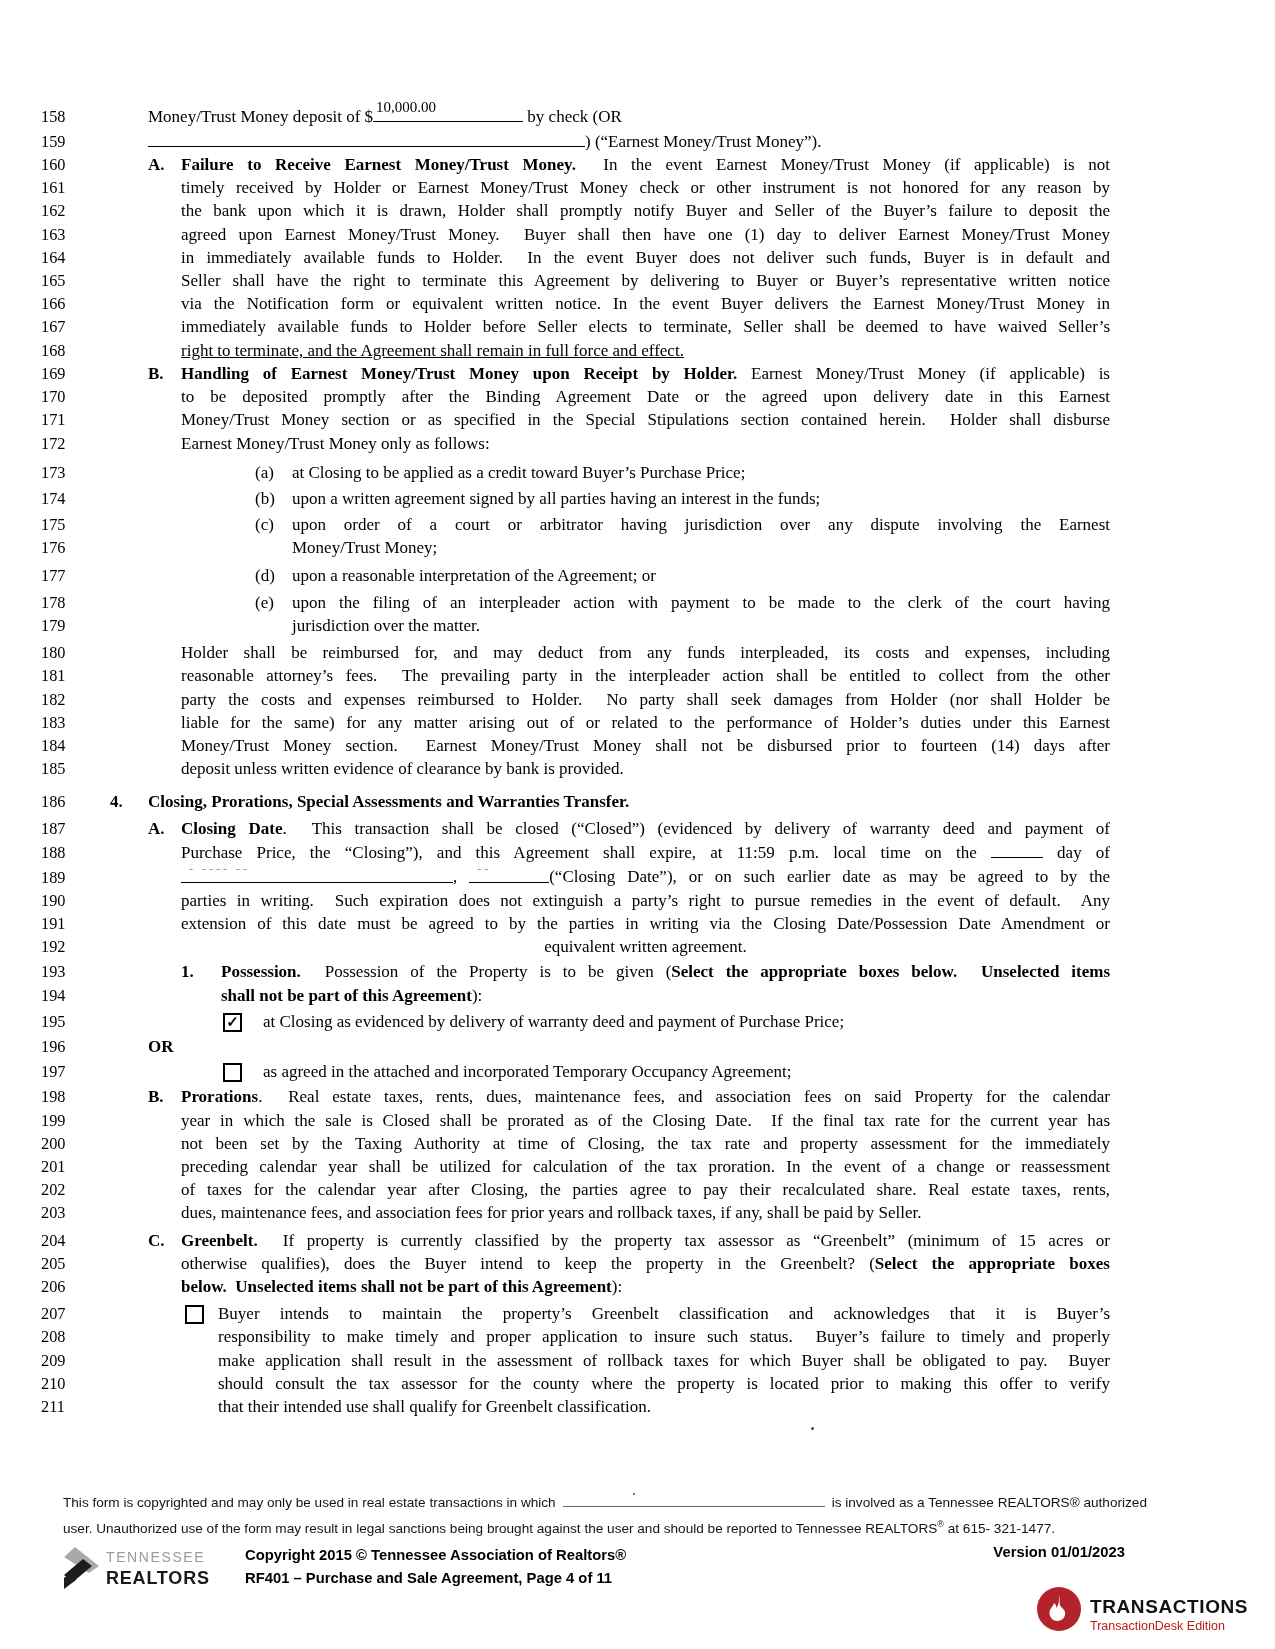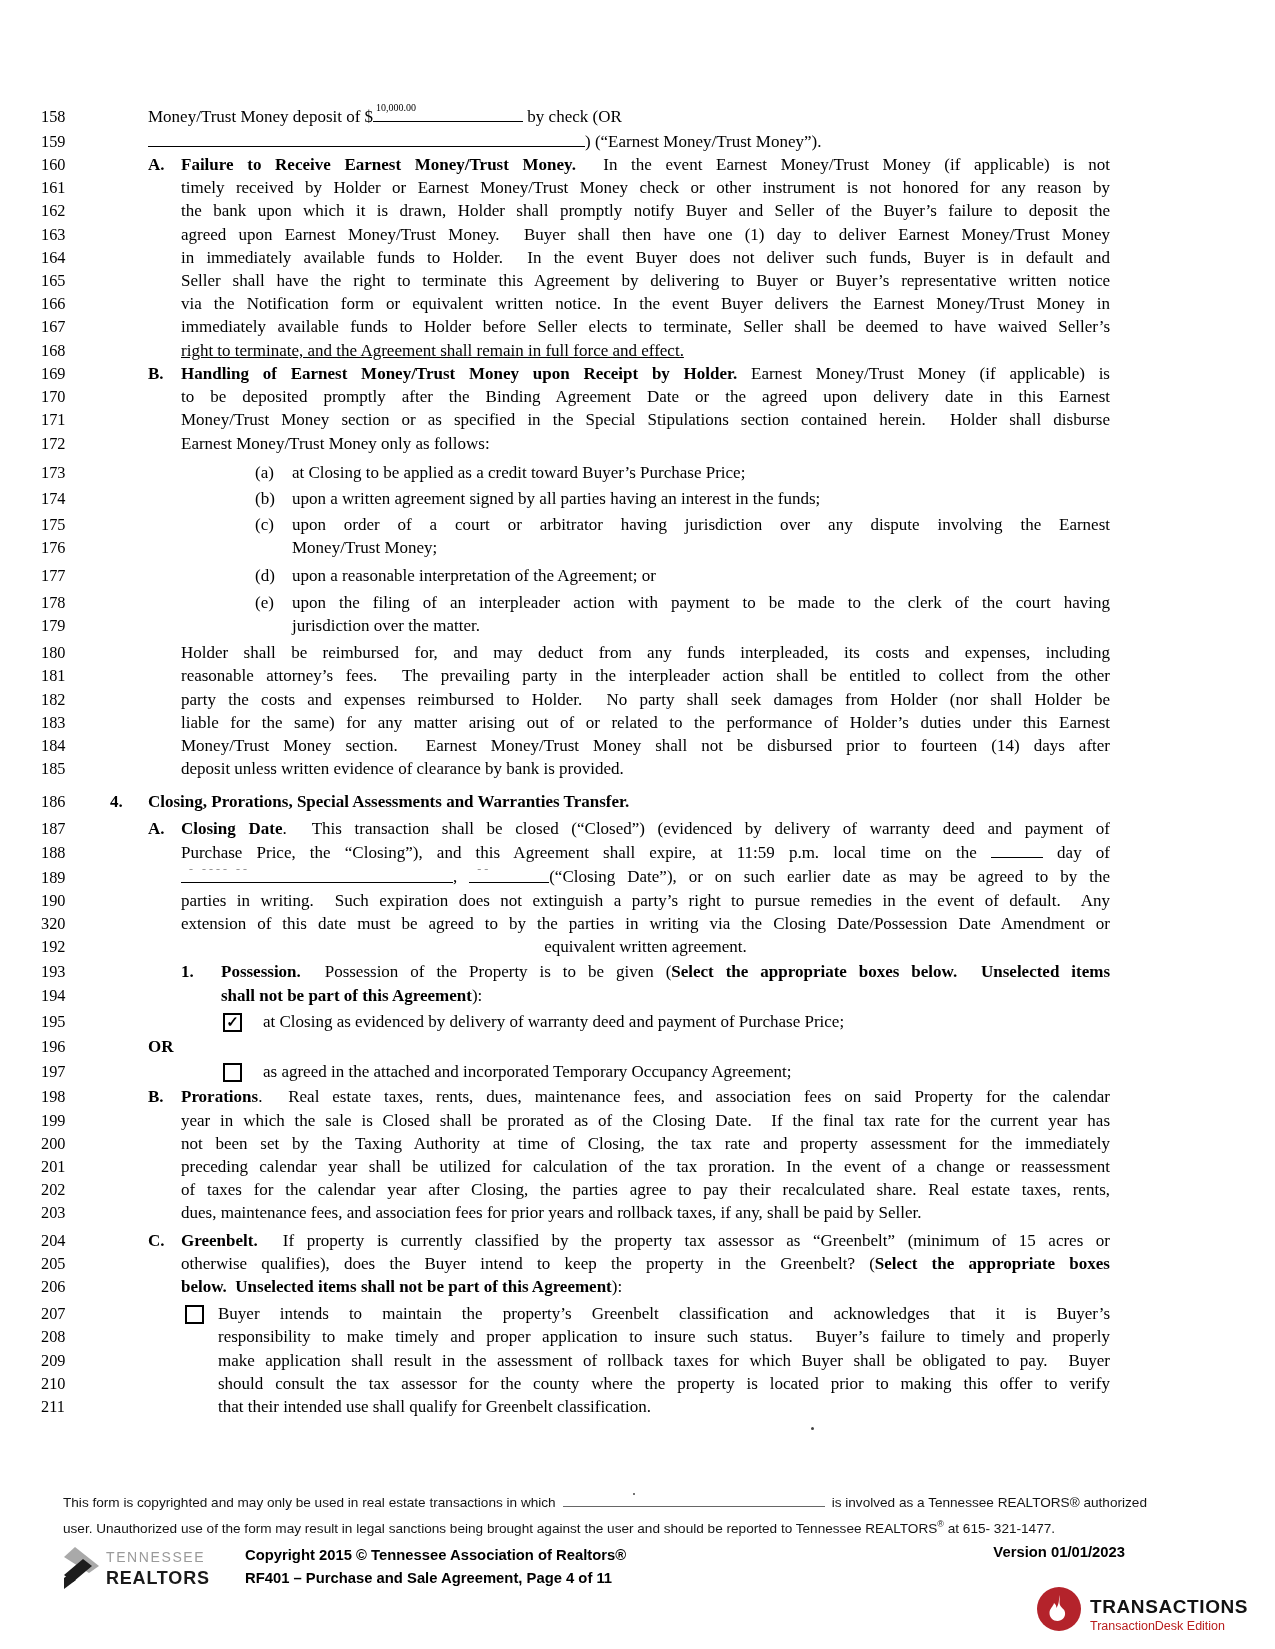--- a/index.html
+++ b/index.html
@@ -15,21 +15,21 @@
   .ct.j{text-align:justify;text-align-last:justify;}
   .b{font-weight:bold;}
   .mk{position:absolute;top:0;}
   .mk.b{font-weight:bold;}
   .cb{
     position:absolute;top:3px;width:15px;height:15px;border:2px solid #000;
     display:flex;align-items:center;justify-content:center;
     font-size:15px;font-weight:bold;line-height:1;background:#fff;
   }
   .fld{display:inline-block;border-bottom:1.5px solid #000;height:1.02em;position:relative;}
-  .fv{position:absolute;left:3px;bottom:2px;font-size:10px;white-space:nowrap;text-align:right;}
+  .fv{position:absolute;left:3px;bottom:2px;font-size:15px;white-space:nowrap;text-align:right;}
   .fg{position:absolute;left:8px;bottom:0;font-size:12px;color:#8f8f8f;letter-spacing:3px;white-space:nowrap;}
 
   .dot{position:absolute;background:#444;border-radius:50%;}
   #dot1{left:811px;top:1427px;width:3px;height:3px;}
   #dot2{left:633px;top:1493px;width:2px;height:2px;}
 
   .fnote{
     position:absolute;left:63px;top:1492px;width:1135px;
     font-family:"Liberation Sans", sans-serif;font-size:13.6px;line-height:21.5px;color:#141414;
   }
@@ -185,21 +185,21 @@
     </div>
     <div class="row">
       <span class="ln">189</span>
       <div class="ct j" style="padding-left: 33px;"><span class="fld" style="width: 272px;"><span class="fg">- ---- --</span></span><span>, </span><span class="fld" style="width: 80px;"><span class="fg">--</span></span><span>(“Closing Date”), or on such earlier date as may be agreed to by the</span></div>
     </div>
     <div class="row">
       <span class="ln">190</span>
       <div class="ct j" style="padding-left: 33px;"><span>parties in writing.&nbsp; Such expiration does not extinguish a party’s right to pursue remedies in the event of default.&nbsp; Any</span></div>
     </div>
     <div class="row">
-      <span class="ln">320</span>
+      <span class="ln">191</span>
       <div class="ct j" style="padding-left: 33px;"><span>extension of this date must be agreed to by the parties in writing via the Closing Date/Possession Date Amendment or</span></div>
     </div>
     <div class="row">
       <span class="ln">192</span>
       <div class="ct" style="padding-left: 33px; text-align: center;"><span>equivalent written agreement.</span></div>
     </div>
     <div class="row" style="margin-top: 2px;">
       <span class="ln">193</span>
       <div class="ct j" style="padding-left: 73px;"><span class="mk b" style="left: 33px;">1.</span><span class="b">Possession.</span><span>&nbsp; Possession of the Property is to be given (</span><span class="b">Select the appropriate boxes below.&nbsp; Unselected items</span></div>
     </div>

